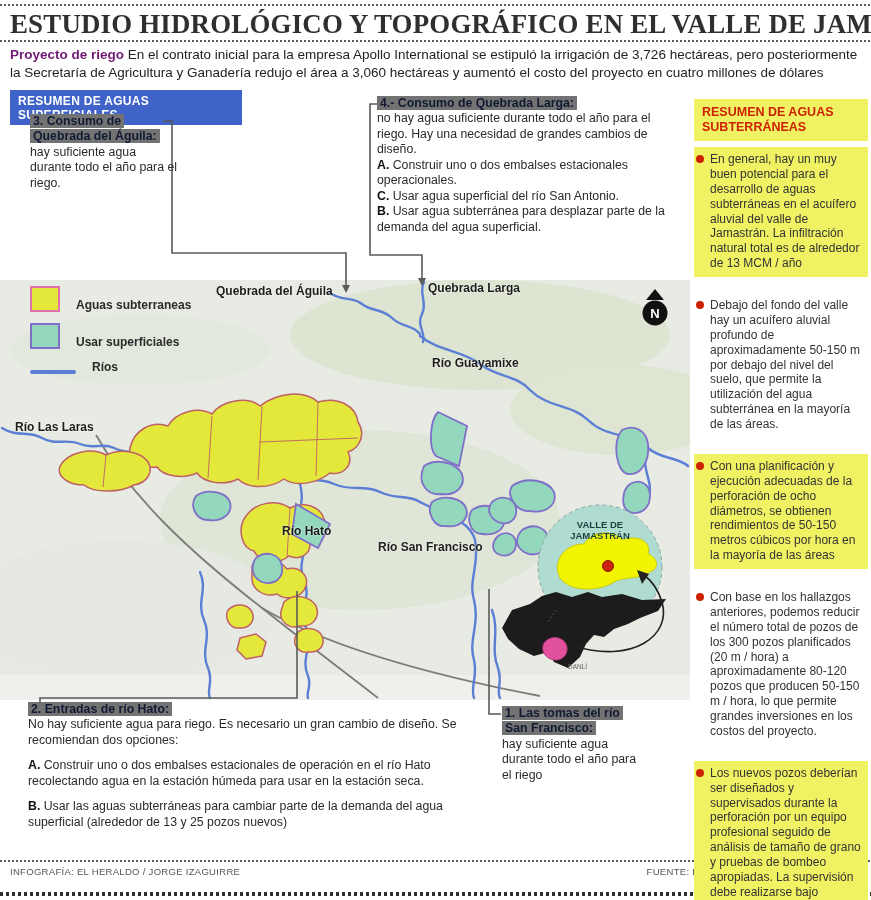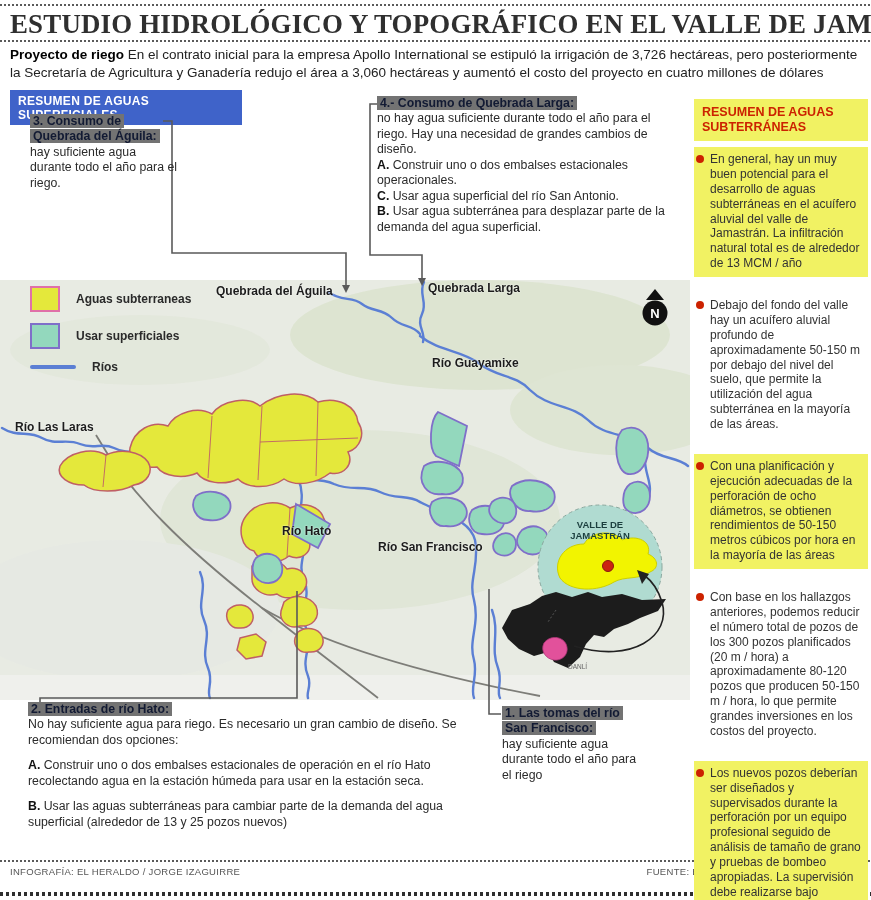--- a/index.html
+++ b/index.html
@@ -5,42 +5,42 @@
   html,body{margin:0;padding:0;background:#ffffff;}
   #page{position:relative;width:871px;height:900px;background:#ffffff;overflow:hidden;
         font-family:"Liberation Sans",sans-serif;color:#2b2b2b;}
   .dotted{position:absolute;height:2px;left:0;width:871px;
           background-image:repeating-linear-gradient(90deg,#5a5a5a 0 2px,transparent 2px 4px);}
   .dotted.heavy{height:4px;background-image:repeating-linear-gradient(90deg,#2e2e2e 0 3px,transparent 3px 6px);}
   #title{position:absolute;left:10px;top:8px;width:861px;white-space:nowrap;
          font-family:"Liberation Serif",serif;font-weight:700;font-size:28px;color:#2f2f2f;
          transform:scaleX(.96);transform-origin:left top;letter-spacing:.2px;}
   #intro{position:absolute;left:10px;top:46px;width:852px;font-size:13.5px;line-height:1.35;color:#222;}
-  #intro b{color:#000000;}
+  #intro b{color:#701a75;}
   .banner{position:absolute;left:10px;top:90px;width:232px;background:#3f63c9;color:#fff;
           font-size:12px;font-weight:700;letter-spacing:.3px;padding:4px 8px 3px 8px;box-sizing:border-box;}
   .callout{position:absolute;font-size:12.3px;line-height:1.26;color:#2b2b2b;z-index:10;}
   .callout .hl{display:inline;background:#737373;color:#121a33;font-weight:700;padding:0 3px;
                box-decoration-break:clone;-webkit-box-decoration-break:clone;}
   .callout .opt{margin-top:0;}
   .callout .opt.sp{margin-top:10px;}
   .callout .lead{font-weight:700;color:#111;}
   
   #sidebar{position:absolute;left:694px;top:99px;width:174px;z-index:10;}
   #gw-header{background:#f1f263;color:#cc2200;font-weight:700;font-size:12.5px;line-height:1.2;
              padding:6px 8px;margin-bottom:6px;}
   .bullet{position:relative;font-size:12px;line-height:1.24;color:#333;padding:5px 4px 6px 16px;margin-bottom:16px;}
   .bullet.hl{background:#f1f263;}
   .bullet .dot{position:absolute;left:2px;top:8px;width:8px;height:8px;border-radius:50%;background:#cc2200;}
   
   #map{position:absolute;left:0;top:280px;width:690px;height:420px;z-index:1;}
   .maplabel{position:absolute;font-size:12px;font-weight:700;color:#1c1c1c;z-index:6;
             text-shadow:0 0 2px rgba(255,255,255,.9);white-space:nowrap;}
   #legend{position:absolute;left:30px;top:286px;z-index:7;}
-  .leg-row{display:flex;align-items:center;margin-bottom:11px;}
+  .leg-row{display:flex;align-items:flex-end;margin-bottom:11px;}
   .leg-swatch{width:30px;height:26px;margin-right:16px;box-sizing:border-box;}
   .leg-swatch.yellow{background:#e4e83b;border:2px solid #e070a8;}
   .leg-swatch.teal{background:#93d8bd;border:2px solid #7f6fc9;}
   .leg-line{width:46px;height:4px;border-radius:2px;background:#5b7fd4;margin-right:16px;margin-left:0px;}
   .leg-label{font-size:12px;font-weight:700;color:#2a2a2a;}
   #connectors{position:absolute;left:0;top:0;width:871px;height:900px;z-index:5;pointer-events:none;}
   
   #footer-left{position:absolute;left:10px;top:866px;font-size:9.5px;color:#555;letter-spacing:.3px;}
   #footer-right{position:absolute;right:10px;top:866px;font-size:9.5px;color:#555;letter-spacing:.3px;}
 </style>

